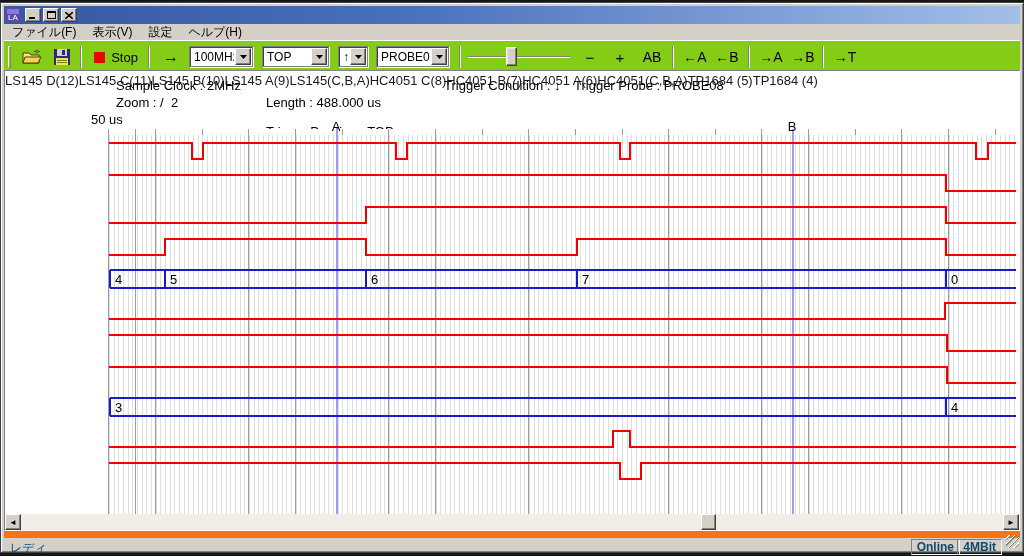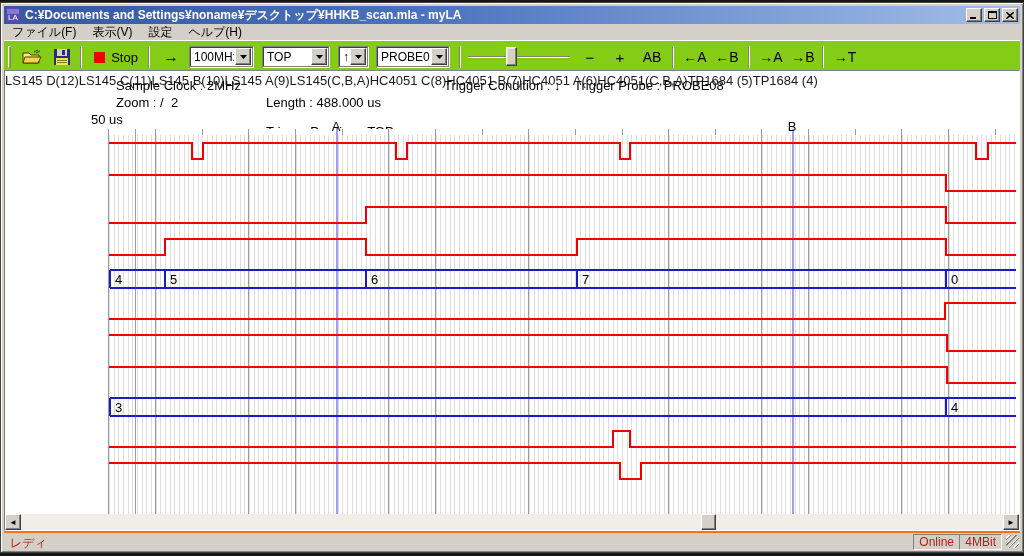--- a/index.html
+++ b/index.html
@@ -80,39 +80,38 @@
   .hs-btn { position:absolute; top:0; width:16px; height:16px; background:#d4d0c8;
     border:1px solid; border-color:#ffffff #404040 #404040 #ffffff;
     box-shadow:inset -1px -1px 0 #808080; font-size:8px; color:#000;
     display:flex; align-items:center; justify-content:center; }
   .hs-thumb { position:absolute; top:0; width:15px; height:16px; background:#d4d0c8;
     border:1px solid; border-color:#ffffff #404040 #404040 #ffffff;
     box-shadow:inset -1px -1px 0 #808080; }
 
   
   .statusbar { position:absolute; left:3px; right:3px; bottom:3px; height:18px;
-    background:#d4d0c8; border-top:2px solid #f97316; font-size:12px; color:#b91c1c; }
+    background:#d4d0c8; border-top:7px solid #f97316; font-size:12px; color:#0c4a6e; }
   .sb-ready { position:absolute; left:6px; top:2px; }
   .sb-panel { position:absolute; top:1px; height:16px; line-height:15px;
-    padding:0 5px; border:1px solid; border-color:#808080 #ffffff #ffffff #808080; }
+    padding:0 5px; border:1px solid; border-color:#808080 #ffffff #ffffff #808080;font-weight:bold; }
   .sb-grip { position:absolute; right:1px; bottom:1px; width:13px; height:13px;
     background:repeating-linear-gradient(135deg,transparent 0,transparent 2px,#ffffff 2px,#ffffff 3px,#808080 3px,#808080 4px); }
 </style>
 </head>
 <body>
 
 <div class="window">
 
   <div class="titlebar">
     <svg class="title-icon" viewBox="0 0 16 14">
       <rect x="0" y="0" width="14" height="14" fill="#5a4ab0"></rect>
       <rect x="1" y="1" width="12" height="5" fill="#8878d8"></rect>
       <text x="7" y="12" font-size="8" fill="#ffffff" text-anchor="middle" font-family="Liberation Sans, sans-serif">LA</text>
     </svg>
-    <span class="title-text">C:¥Documents and Settings¥noname¥デスクトップ¥HHKB_scan.mla - myLA</span>
     <span class="title-btns">
       <span class="tbtn">
           <svg width="8" height="7" viewBox="0 0 8 7">
             <rect x="0" y="5" width="6" height="2" fill="#000"></rect>
           </svg>
         </span>
       <span class="tbtn">
           <svg width="9" height="8" viewBox="0 0 9 8">
             <rect x="0.5" y="1.5" width="8" height="6" fill="none" stroke="#000"></rect>
             <rect x="0" y="0" width="9" height="2" fill="#000"></rect>

